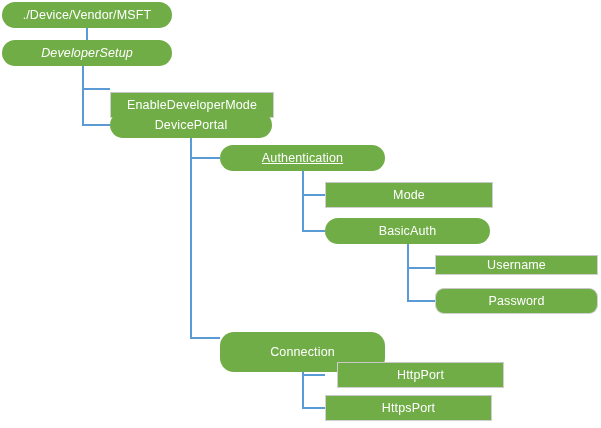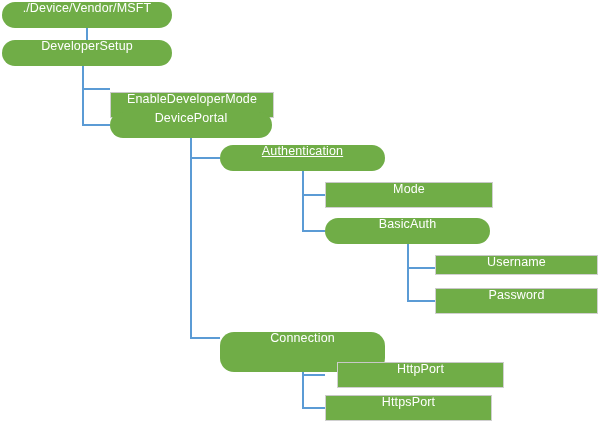--- a/index.html
+++ b/index.html
@@ -24,20 +24,21 @@
     width: 601px;
     height: 428px;
     pointer-events: none;
   }
   .node {
     position: absolute;
     box-sizing: border-box;
     background: #70AD47;
     color: #ffffff;
     display: flex;
+    align-items: center;
     justify-content: center;
     font-size: 12.5px;
     line-height: 1;
     letter-spacing: 0.15px;
     white-space: nowrap;
     text-align: center;
     z-index: 2;
   }
   .node.pill {
     border-radius: 14px;
@@ -64,42 +65,42 @@
       <path d="M 303 171 L 303 231 L 325 231" fill="none" stroke="#5B9BD5" stroke-width="1.6" shape-rendering="crispEdges"></path>
       <path d="M 408 244 L 408 268 L 435 268" fill="none" stroke="#5B9BD5" stroke-width="1.6" shape-rendering="crispEdges"></path>
       <path d="M 408 244 L 408 301 L 435 301" fill="none" stroke="#5B9BD5" stroke-width="1.6" shape-rendering="crispEdges"></path>
       <path d="M 303 351 L 303 375 L 325 375" fill="none" stroke="#5B9BD5" stroke-width="1.6" shape-rendering="crispEdges"></path>
       <path d="M 303 351 L 303 408 L 325 408" fill="none" stroke="#5B9BD5" stroke-width="1.6" shape-rendering="crispEdges"></path>
     </svg>
   <div id="node-layer">
       <div class="node pill" style="left: 2px; top: 2px; width: 170px; height: 26px;">
         <span class="node-label">./Device/Vendor/MSFT</span>
       </div>
-      <div class="node pill" style="left: 2px; top: 40px; width: 170px; height: 26px;">
+      <div class="node pill" style="left: 2px; top: 40px; width: 170px; height: 26px; font-style: italic;">
         <span class="node-label">DeveloperSetup</span>
       </div>
       <div class="node rect" style="left: 110px; top: 92px; width: 164px; height: 26px;">
         <span class="node-label">EnableDeveloperMode</span>
       </div>
       <div class="node pill" style="left: 110px; top: 112px; width: 162px; height: 26px;">
         <span class="node-label">DevicePortal</span>
       </div>
       <div class="node pill" style="left: 220px; top: 145px; width: 165px; height: 26px; text-decoration: underline;">
         <span class="node-label">Authentication</span>
       </div>
       <div class="node rect" style="left: 325px; top: 182px; width: 168px; height: 26px;">
         <span class="node-label">Mode</span>
       </div>
       <div class="node pill" style="left: 325px; top: 218px; width: 165px; height: 26px;">
         <span class="node-label">BasicAuth</span>
       </div>
       <div class="node rect" style="left: 435px; top: 255px; width: 163px; height: 20px;">
         <span class="node-label">Username</span>
       </div>
-      <div class="node rect" style="left: 435px; top: 288px; width: 163px; height: 26px;">
+      <div class="node rect" style="left: 435px; top: 288px; width: 163px; height: 26px; border-radius: 9px;">
         <span class="node-label">Password</span>
       </div>
       <div class="node pill" style="left: 220px; top: 332px; width: 165px; height: 40px;">
         <span class="node-label">Connection</span>
       </div>
       <div class="node rect" style="left: 325px; top: 362px; width: 167px; height: 26px; margin-left: 12px;">
         <span class="node-label">HttpPort</span>
       </div>
       <div class="node rect" style="left: 325px; top: 395px; width: 167px; height: 26px;">
         <span class="node-label">HttpsPort</span>

